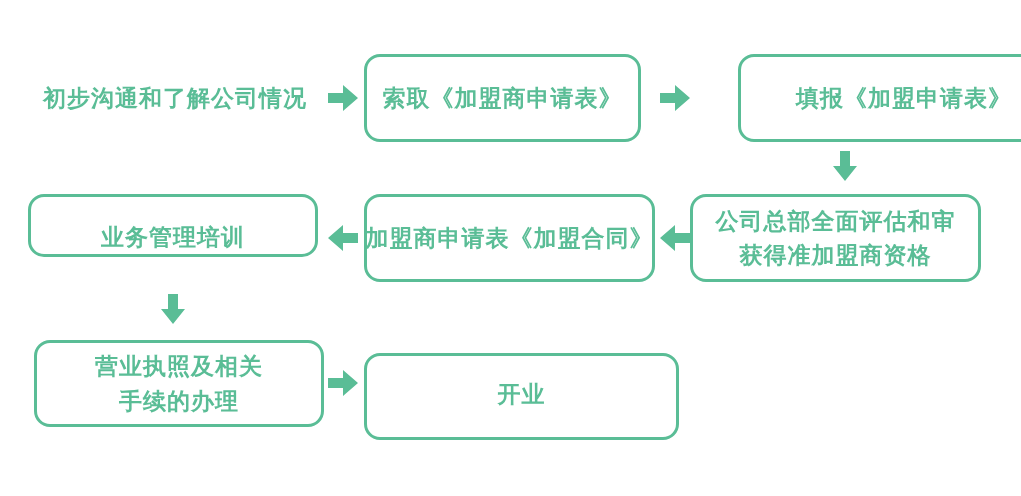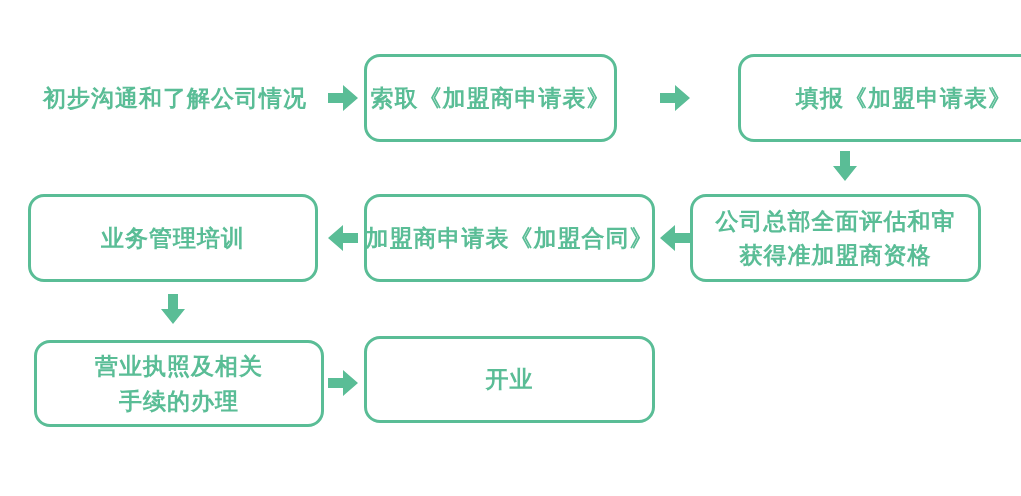--- a/index.html
+++ b/index.html
@@ -38,35 +38,35 @@
   .arrow {
     position: absolute;
     display: block;
     line-height: 0;
   }
   .arrow svg path { fill: var(--accent, #5ABD96); }
 
   
   .n1 { left: 30px;  top: 54px;  width: 290px; height: 88px; }
   .a1 { left: 328px; top: 85px; }
-  .n2 { left: 364px; top: 54px;  width: 253px; height: 88px; }
+  .n2 { left: 364px; top: 54px;  width: 277px; height: 88px; }
   .a2 { left: 660px; top: 85px; }
   .n3 { left: 738px; top: 54px;  width: 332px; height: 88px; }
   .a3 { left: 833px; top: 151px; }
   
   .n4 { left: 690px; top: 194px; width: 291px; height: 88px; }
   .a4 { left: 660px; top: 225px; }
   .n5 { left: 364px; top: 194px; width: 291px; height: 88px; }
   .a5 { left: 328px; top: 225px; }
-  .n6 { left: 28px;  top: 194px; width: 290px; height: 88px; }
+  .n6 { left: 28px;  top: 194px; width: 290px; height: 63px; justify-content: flex-end; }
   .a6 { left: 161px; top: 294px; }
   
   .n7 { left: 28px;  top: 340px; width: 290px; height: 87px; margin-left: 6px; }
   .a7 { left: 328px; top: 370px; }
-  .n8 { left: 364px; top: 336px; width: 291px; height: 87px; }
+  .n8 { left: 364px; top: 353px; width: 315px; height: 87px; font-family: Liberation Mono, monospace; }
 </style>
 </head>
 <body>
 
 <div class="canvas">
 
   <div class="node n1">
     <span class="line">初步沟通和了解公司情况</span>
   </div>
 

